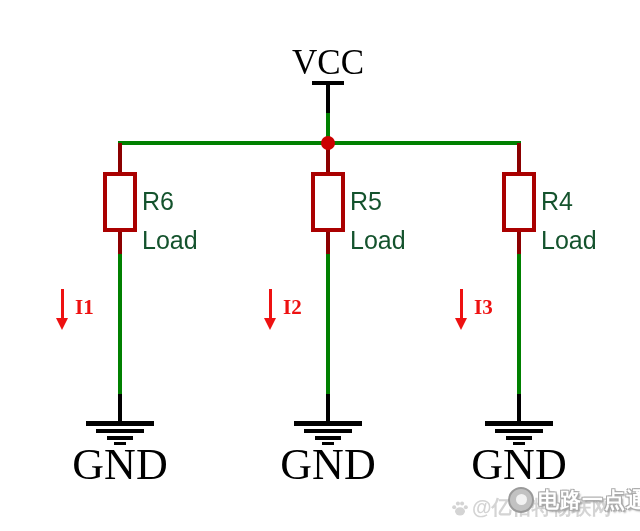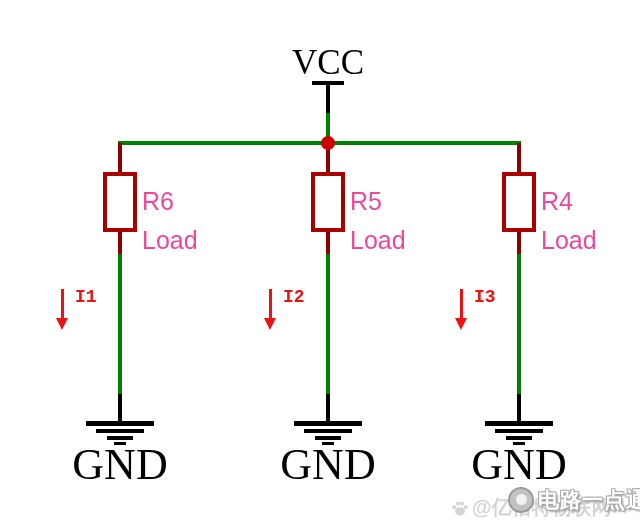--- a/index.html
+++ b/index.html
@@ -11,37 +11,37 @@
   .bus{position:absolute;left:118px;top:141px;width:403px;height:4px;background:#008000;z-index:1;}
   .branch{position:absolute;top:0;width:0;height:531px;}
   .b1{left:120px;} .b2{left:328px;} .b3{left:519px;}
   .stub-top{position:absolute;left:-2px;top:143px;width:4px;height:29px;background:#8b0000;z-index:1;}
   .stub-bot{position:absolute;left:-2px;top:232px;width:4px;height:22px;background:#8b0000;z-index:1;}
   .wire-v{position:absolute;left:-2px;top:254px;width:4px;height:140px;background:#008000;z-index:1;}
   
   .res-body{position:absolute;left:-17px;top:172px;width:34px;height:60px;
     border:4px solid #aa0000;background:#ffffff;box-sizing:border-box;z-index:2;}
   .ref-label,.val-label{position:absolute;left:22px;white-space:nowrap;
-    font-size:25px;line-height:1;color:#ec4899;z-index:2;}
+    font-size:25px;line-height:1;color:#14532d;z-index:2;}
   .ref-label{top:189px;} .val-label{top:228px;}
   
   .vcc{position:absolute;left:328px;top:0;width:0;height:160px;}
   .vcc-label{position:absolute;left:0;top:45px;transform:translateX(-50%);
     font-family:"Liberation Serif",serif;font-size:35px;line-height:1;color:#000;white-space:nowrap;}
   .vcc-bar{position:absolute;left:-16px;top:81px;width:32px;height:4px;background:#000;}
   .vcc-pin-b{position:absolute;left:-2px;top:85px;width:4px;height:28px;background:#000;}
   .vcc-pin-g{position:absolute;left:-2px;top:113px;width:4px;height:30px;background:#008000;}
   .junction{position:absolute;left:-7px;top:136px;width:14px;height:14px;border-radius:50%;
     background:#cc0000;z-index:3;}
   
   .arrow-shaft{position:absolute;left:-59px;top:289px;width:3px;height:31px;background:#ee1111;z-index:2;}
   .arrow-head{position:absolute;left:-64px;top:318px;width:0;height:0;z-index:2;
     border-left:6px solid transparent;border-right:6px solid transparent;border-top:12px solid #ee1111;}
-  .cur-label{position:absolute;left:-45px;top:288px;font-family:Liberation Mono, monospace;
-    font-weight:bold;font-size:18px;line-height:1;color:#ee1111;white-space:nowrap;z-index:2;}
+  .cur-label{position:absolute;left:-45px;top:297px;font-family:Liberation Serif, serif;
+    font-weight:bold;font-size:21px;line-height:1;color:#ee1111;white-space:nowrap;z-index:2;}
   
   .gnd-pin{position:absolute;left:-2px;top:394px;width:4px;height:29px;background:#000;z-index:1;}
   .gnd-bar{position:absolute;left:0;transform:translateX(-50%);background:#000;z-index:1;}
   .gnd-bar.bar1{top:421px;width:68px;height:5px;}
   .gnd-bar.bar2{top:429px;width:48px;height:4px;}
   .gnd-bar.bar3{top:436px;width:26px;height:4px;}
   .gnd-bar.bar4{top:442px;width:12px;height:3px;}
   .gnd-label{position:absolute;left:0;top:443px;transform:translateX(-50%);
     font-family:"Liberation Serif",serif;font-size:44px;line-height:1;color:#000;white-space:nowrap;}
   

